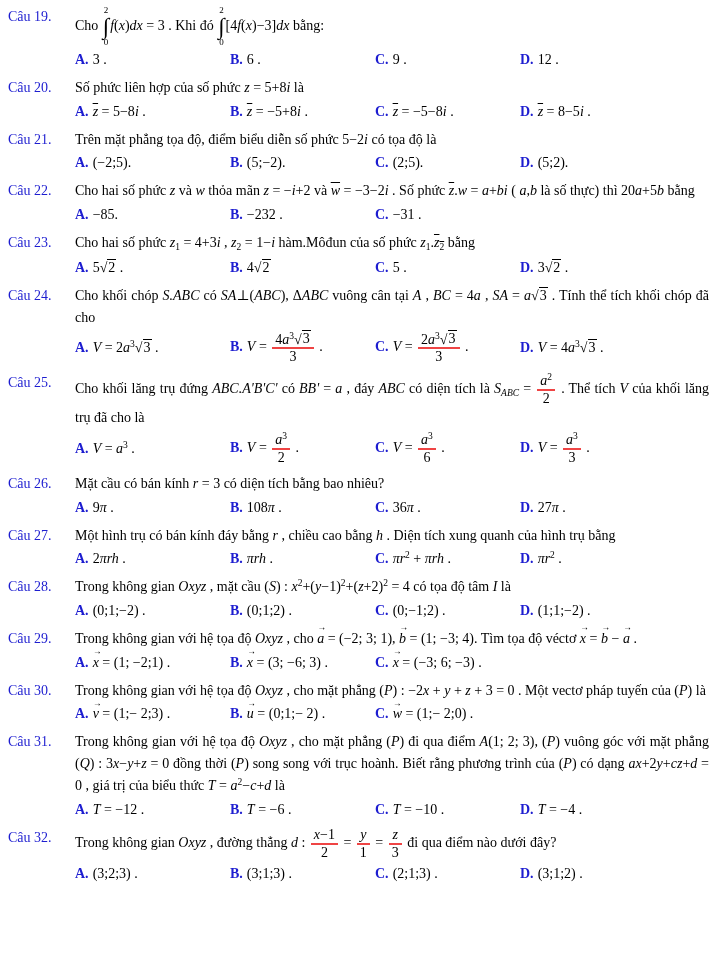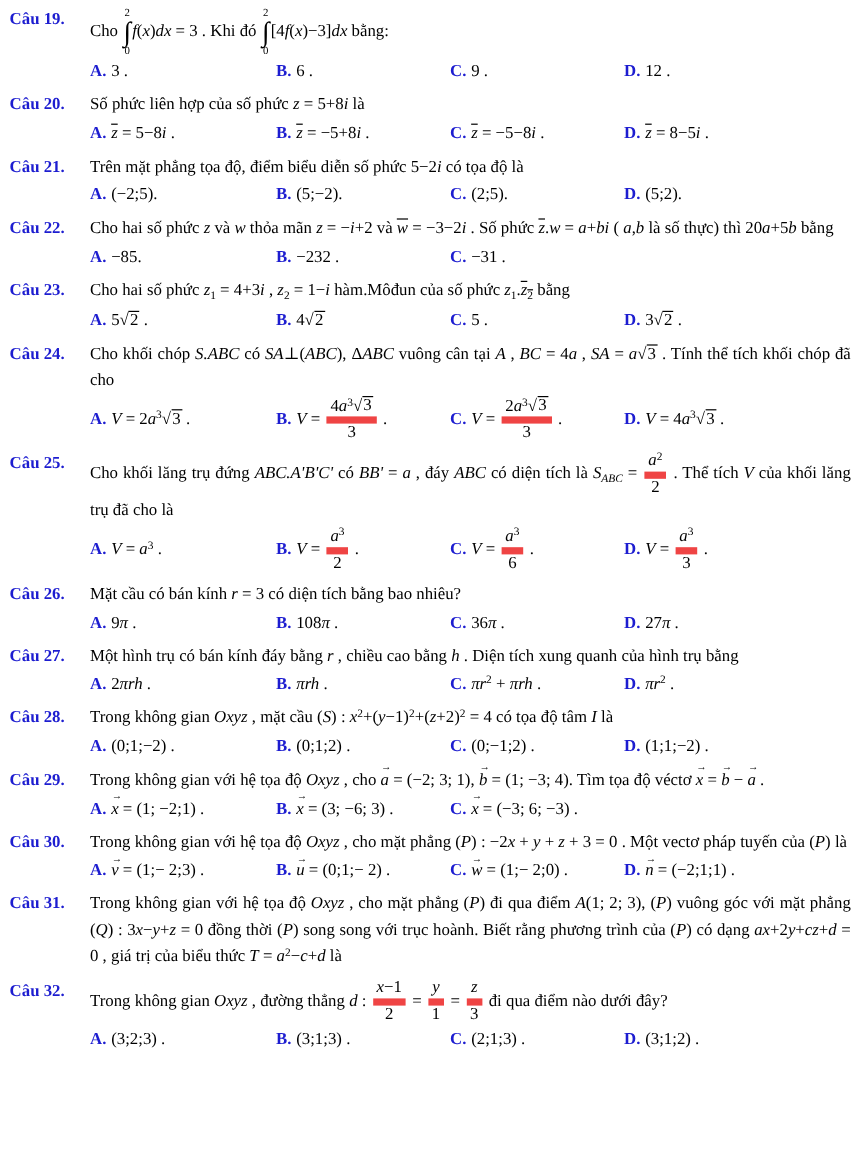--- a/index.html
+++ b/index.html
@@ -5,21 +5,21 @@
   html,body{margin:0;padding:0;background:#ffffff;}
   body{
     width:719px;height:964px;overflow:hidden;box-sizing:border-box;
     padding:6px 10px 0 8px;
     font-family:"Liberation Serif","DejaVu Serif",serif;
     font-size:14px;color:#000;
   }
   .q{margin-bottom:7px;}
   .q-head{display:flex;align-items:flex-start;}
   .q-num{
-    flex:0 0 67px;font-weight:bold;color:#1d1dd0;white-space:nowrap;
+    flex:0 0 67px;font-weight:normal;color:#1d1dd0;white-space:nowrap;
     line-height:1.55;
   }
   .q-stem{flex:1;text-align:justify;line-height:1.55;}
   .q-opts{
     margin-left:67px;display:grid;
     grid-template-columns:155px 145px 145px 1fr;
     align-items:center;line-height:1.5;margin-top:2px;
   }
   .opt-letter{font-weight:bold;color:#1d1dd0;margin-right:4px;}
   
@@ -31,21 +31,21 @@
   }
   sup,sub{font-size:0.68em;}
   sub{vertical-align:-0.35em;}
   sup{vertical-align:0.5em;}
   .sqrt{white-space:nowrap;}
   .sqrt .rad{border-top:1px solid #000;padding:0 1px;}
   .frac{
     display:inline-block;vertical-align:middle;text-align:center;
     line-height:1.15;margin:0 2px;
   }
-  .frac .num{display:block;border-bottom:6px solid #ef4444;padding:0 3px;}
+  .frac .num{display:block;border-bottom:2px solid #ef4444;padding:0 3px;}
   .frac .den{display:block;padding:0 3px;}
   .intg{
     display:inline-flex;flex-direction:column;align-items:center;
     vertical-align:middle;line-height:1;margin:0 1px;
   }
   .intg .t,.intg .b{font-size:9px;font-style:normal;}
   .intg .s{font-size:23px;font-style:normal;}
 </style>
 </head>
 <body>
@@ -202,28 +202,33 @@
 
   <div class="q">
     <div class="q-head">
       <span class="q-num">Câu 30.</span>
       <div class="q-stem">Trong không gian với hệ tọa độ <i>Oxyz</i> , cho mặt phẳng (<i>P</i>) : −2<i>x</i> + <i>y</i> + <i>z</i> + 3 = 0 . Một vectơ pháp tuyến của (<i>P</i>) là</div>
     </div>
     <div class="q-opts">
       <div class="opt"><span class="opt-letter">A.</span><span class="opt-text"><span class="vec"><i>v</i></span> = (1;− 2;3) .</span></div>
       <div class="opt"><span class="opt-letter">B.</span><span class="opt-text"><span class="vec"><i>u</i></span> = (0;1;− 2) .</span></div>
       <div class="opt"><span class="opt-letter">C.</span><span class="opt-text"><span class="vec"><i>w</i></span> = (1;− 2;0) .</span></div>
-      <div class="opt"><span class="opt-letter">D.</span><span class="opt-text"><span class="vec"><i>n</i></span> = (−2;1;1) .</span></div>
     </div>
   </div>
 
   <div class="q">
     <div class="q-head">
       <span class="q-num">Câu 31.</span>
       <div class="q-stem">Trong không gian với hệ tọa độ <i>Oxyz</i> , cho mặt phẳng (<i>P</i>) đi qua điểm <i>A</i>(1; 2; 3), (<i>P</i>) vuông góc với mặt phẳng (<i>Q</i>) : 3<i>x</i>−<i>y</i>+<i>z</i> = 0 đồng thời (<i>P</i>) song song với trục hoành. Biết rằng phương trình của (<i>P</i>) có dạng <i>ax</i>+2<i>y</i>+<i>cz</i>+<i>d</i> = 0 , giá trị của biểu thức <i>T</i> = <i>a</i><sup>2</sup>−<i>c</i>+<i>d</i> là</div>
+    </div>
+    <div class="q-opts">
+      <div class="opt"><span class="opt-letter">A.</span><span class="opt-text"><i>T</i> = −12 .</span></div>
+      <div class="opt"><span class="opt-letter">B.</span><span class="opt-text"><i>T</i> = −6 .</span></div>
+      <div class="opt"><span class="opt-letter">C.</span><span class="opt-text"><i>T</i> = −10 .</span></div>
+      <div class="opt"><span class="opt-letter">D.</span><span class="opt-text"><i>T</i> = −4 .</span></div>
     </div>
   </div>
 
   <div class="q">
     <div class="q-head">
       <span class="q-num">Câu 32.</span>
       <div class="q-stem">Trong không gian <i>Oxyz</i> , đường thẳng <i>d</i> : <span class="frac"><span class="num"><i>x</i>−1</span><span class="den">2</span></span> = <span class="frac"><span class="num"><i>y</i></span><span class="den">1</span></span> = <span class="frac"><span class="num"><i>z</i></span><span class="den">3</span></span> đi qua điểm nào dưới đây?</div>
     </div>
     <div class="q-opts">
       <div class="opt"><span class="opt-letter">A.</span><span class="opt-text">(3;2;3) .</span></div>

